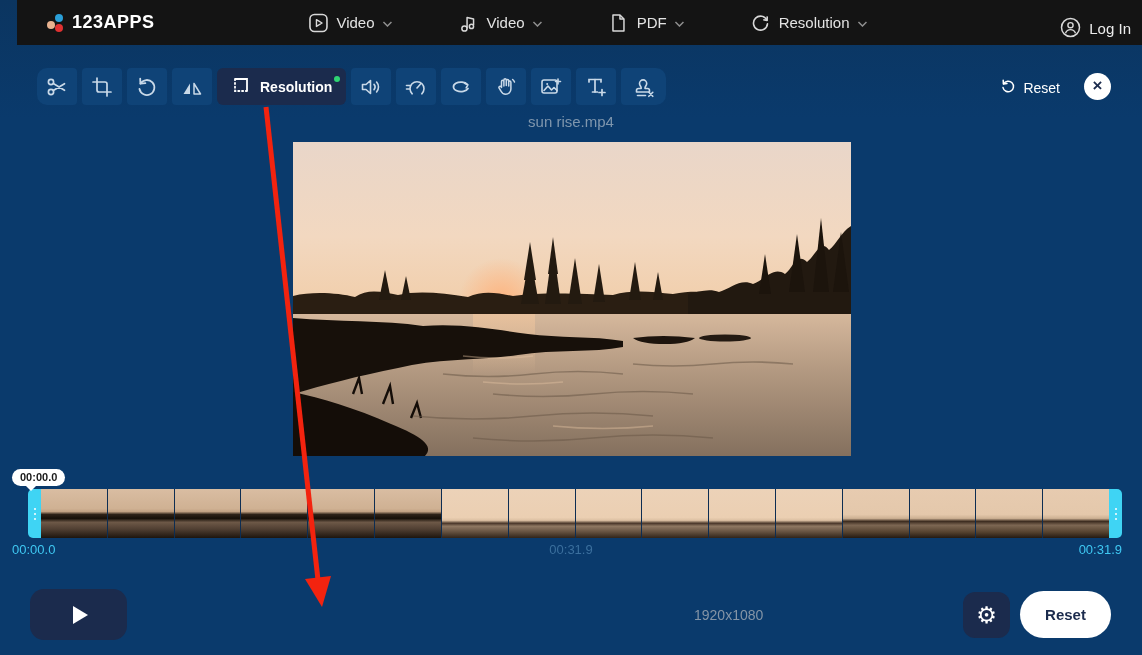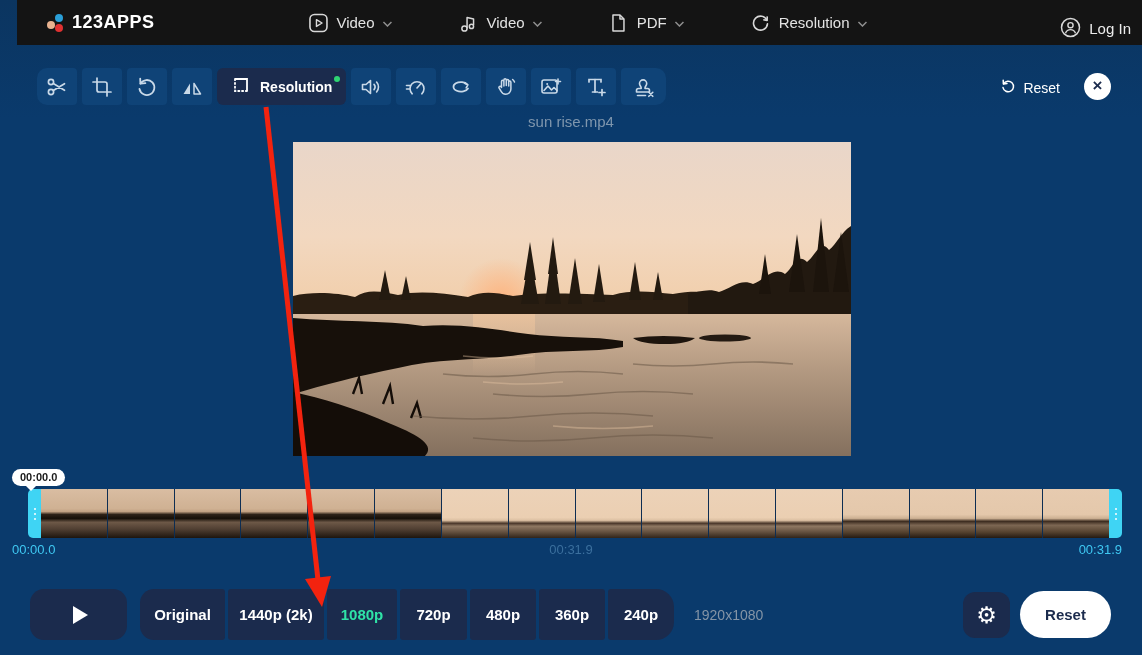--- a/index.html
+++ b/index.html
@@ -416,29 +416,20 @@
   </div>
 
   <div class="time-label time-start">00:00.0</div>
   <div class="time-label time-mid">00:31.9</div>
   <div class="time-label time-end">00:31.9</div>
 
   <div class="play-btn">
     <span class="play-tri"></span>
   </div>
 
-  <div class="res-group">
-    <div class="res-btn first">Original</div>
-    <div class="res-btn w2">1440p (2k)</div>
-    <div class="res-btn w3 selected">1080p</div>
-    <div class="res-btn w4">720p</div>
-    <div class="res-btn w5">480p</div>
-    <div class="res-btn w5">360p</div>
-    <div class="res-btn last">240p</div>
-  </div>
 
   <div class="dims">1920x1080</div>
 
   <div class="gear-btn">
       <span>⚙</span>
     </div>
   <div class="save-btn">
       <span>Reset</span>
     </div>
 

